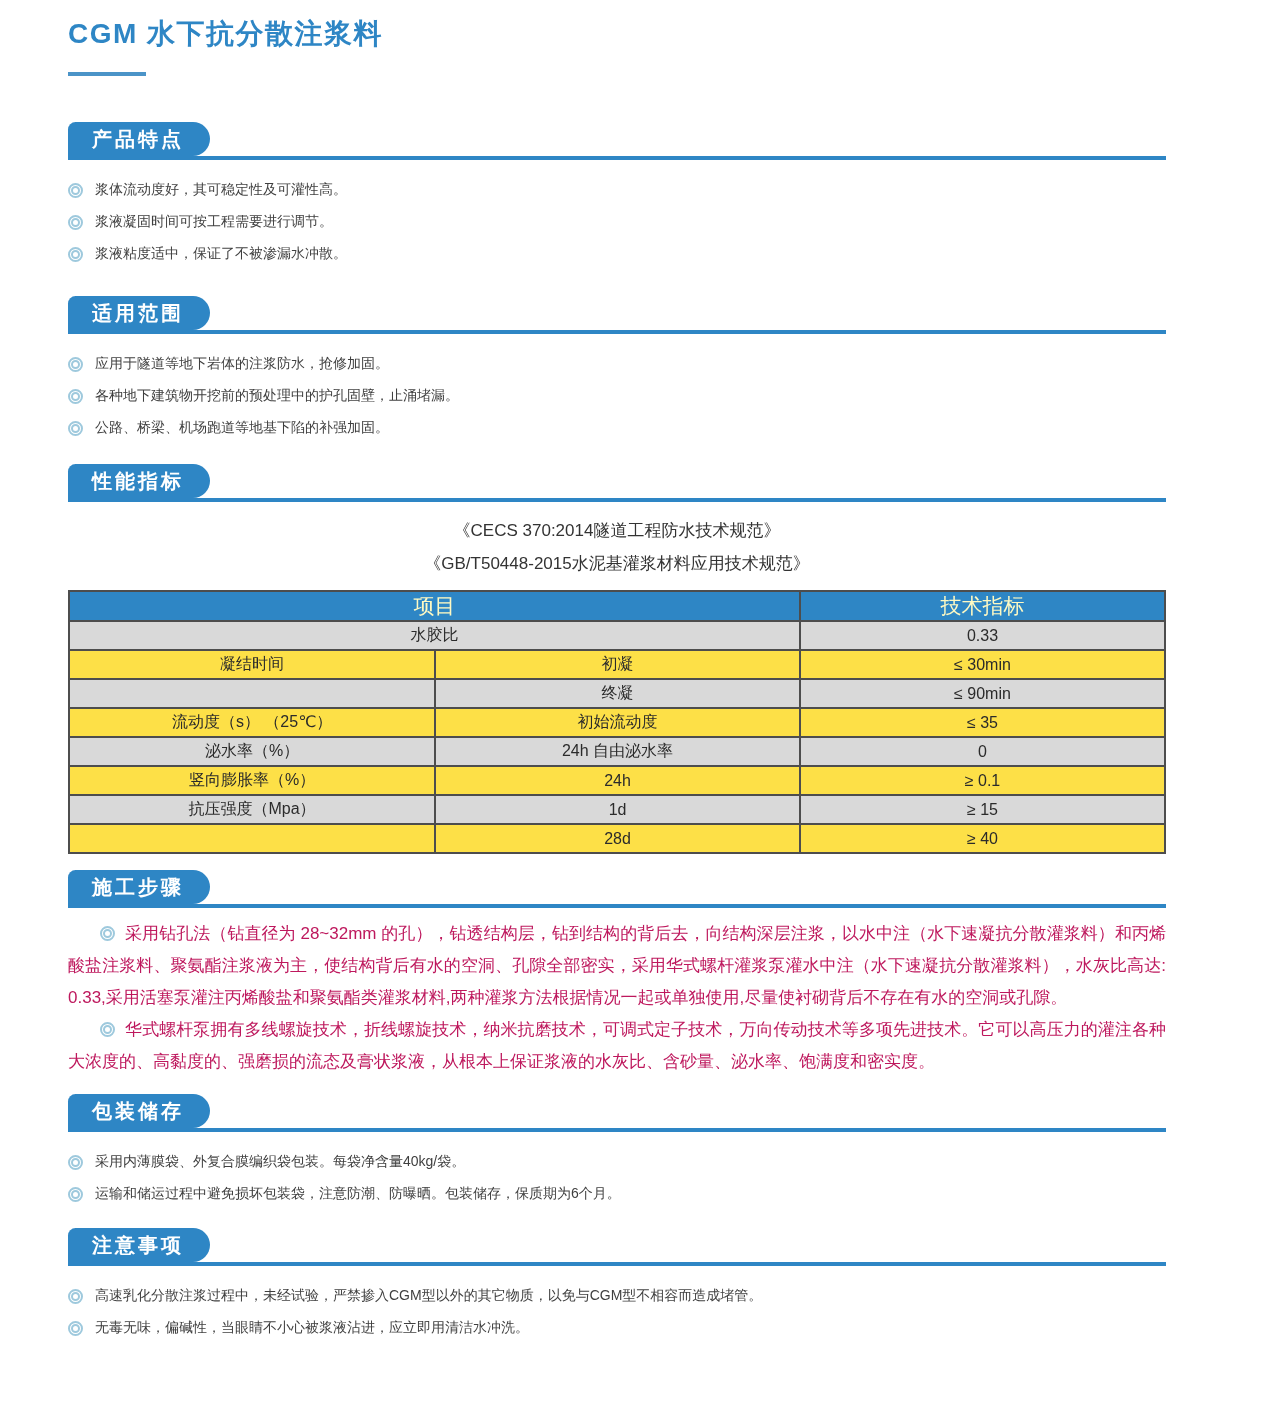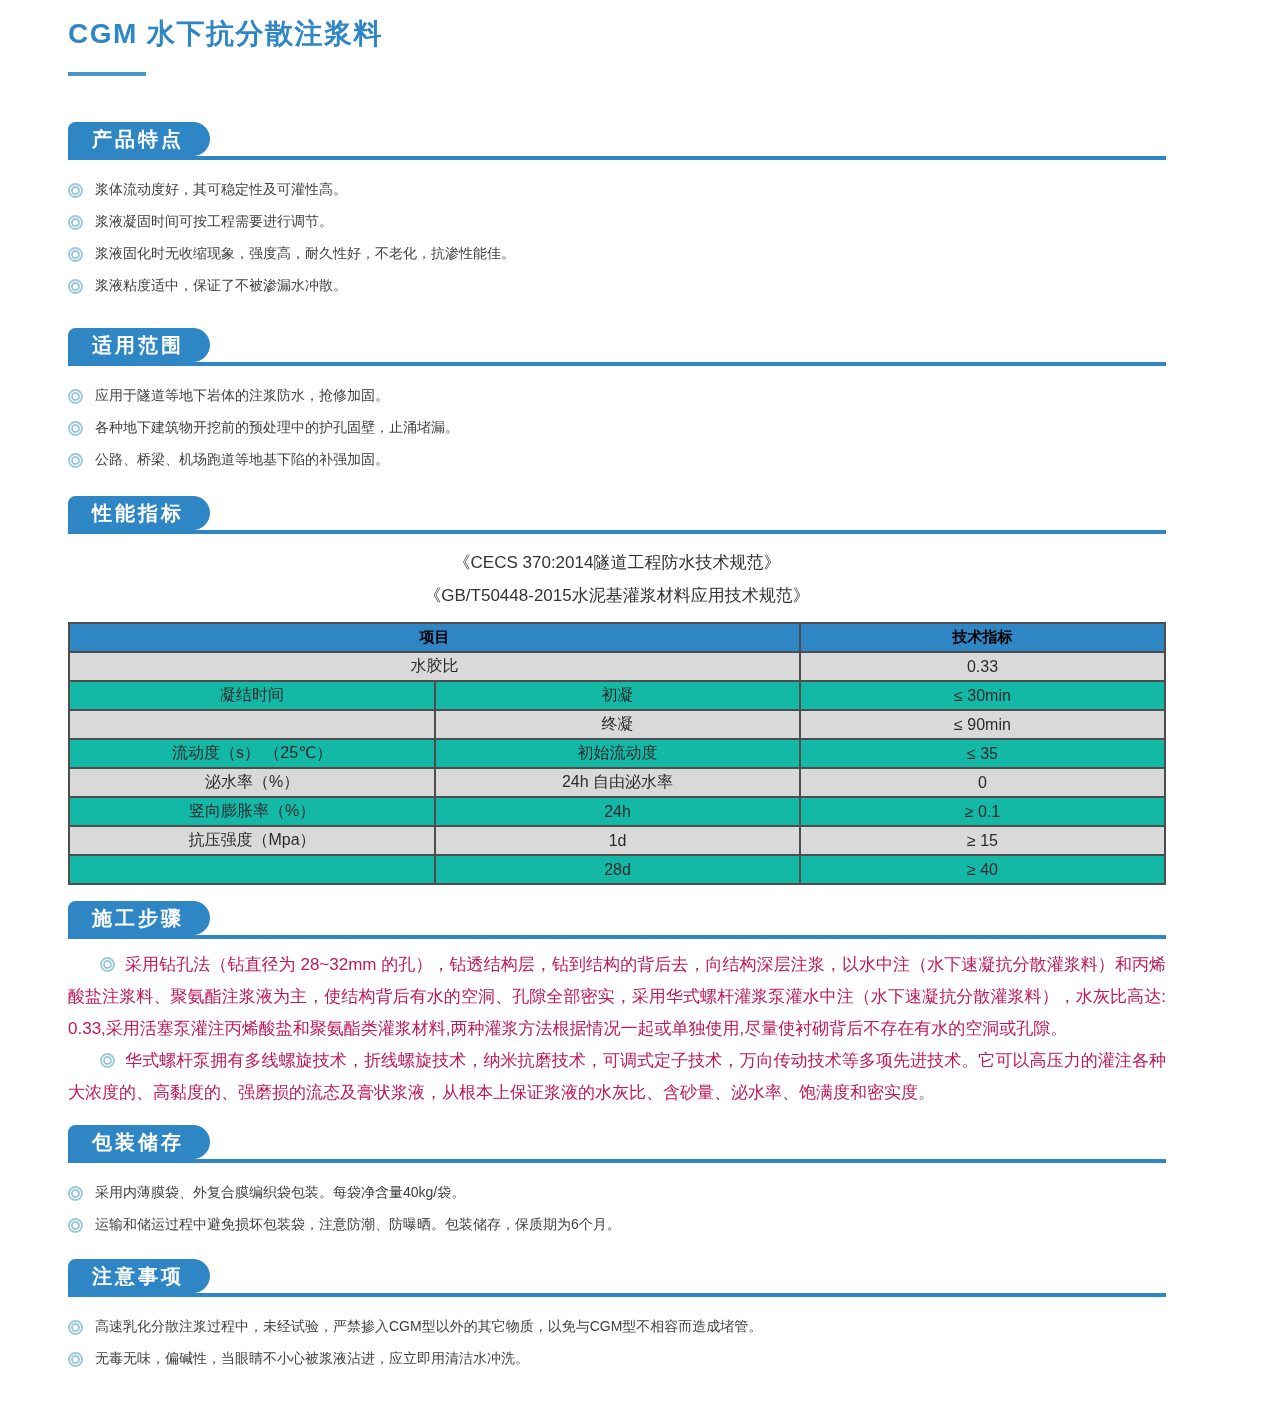--- a/index.html
+++ b/index.html
@@ -63,24 +63,24 @@
   
   .spec-table {
     width: 100%; margin-top: 10px;
     border-collapse: collapse;
     font-size: 16px; color: #2b2b2b;
   }
   .spec-table td {
     border: 2px solid #4d4d4d;
     height: 29px; padding: 0 4px;
     text-align: center; vertical-align: middle;
-    background: #14b8a6;
+    background: #fde047;
   }
   .spec-table tr.thead td {
-    background: #2e86c5; color: #000000; font-size: 15px; font-weight: bold;
+    background: #2e86c5; color: #fef9c3; font-size: 21px;
   }
   .spec-table tr.shade td { background: #d9d9d9; }
   .col-a { width: 33.4%; } .col-b { width: 33.3%; } .col-c { width: 33.3%; }
 
   
   .paras { margin-top: 10px; }
   .para {
     margin: 0; font-size: 17px; line-height: 32px;
     text-align: justify; text-indent: 32px; color: #be185d;
   }
@@ -98,24 +98,20 @@
     <span class="tab">产品特点</span>
   </div>
   <ul class="ring-list">
     <li>
         <span class="ring"></span>
         <span>浆体流动度好，其可稳定性及可灌性高。</span>
       </li>
     <li>
         <span class="ring"></span>
         <span>浆液凝固时间可按工程需要进行调节。</span>
-      </li>
-    <li>
-        <span class="ring"></span>
-        <span>浆液固化时无收缩现象，强度高，耐久性好，不老化，抗渗性能佳。</span>
       </li>
     <li>
         <span class="ring"></span>
         <span>浆液粘度适中，保证了不被渗漏水冲散。</span>
       </li>
   </ul>
 
   <div class="section-head mt-26">
     <span class="tab">适用范围</span>
   </div>

